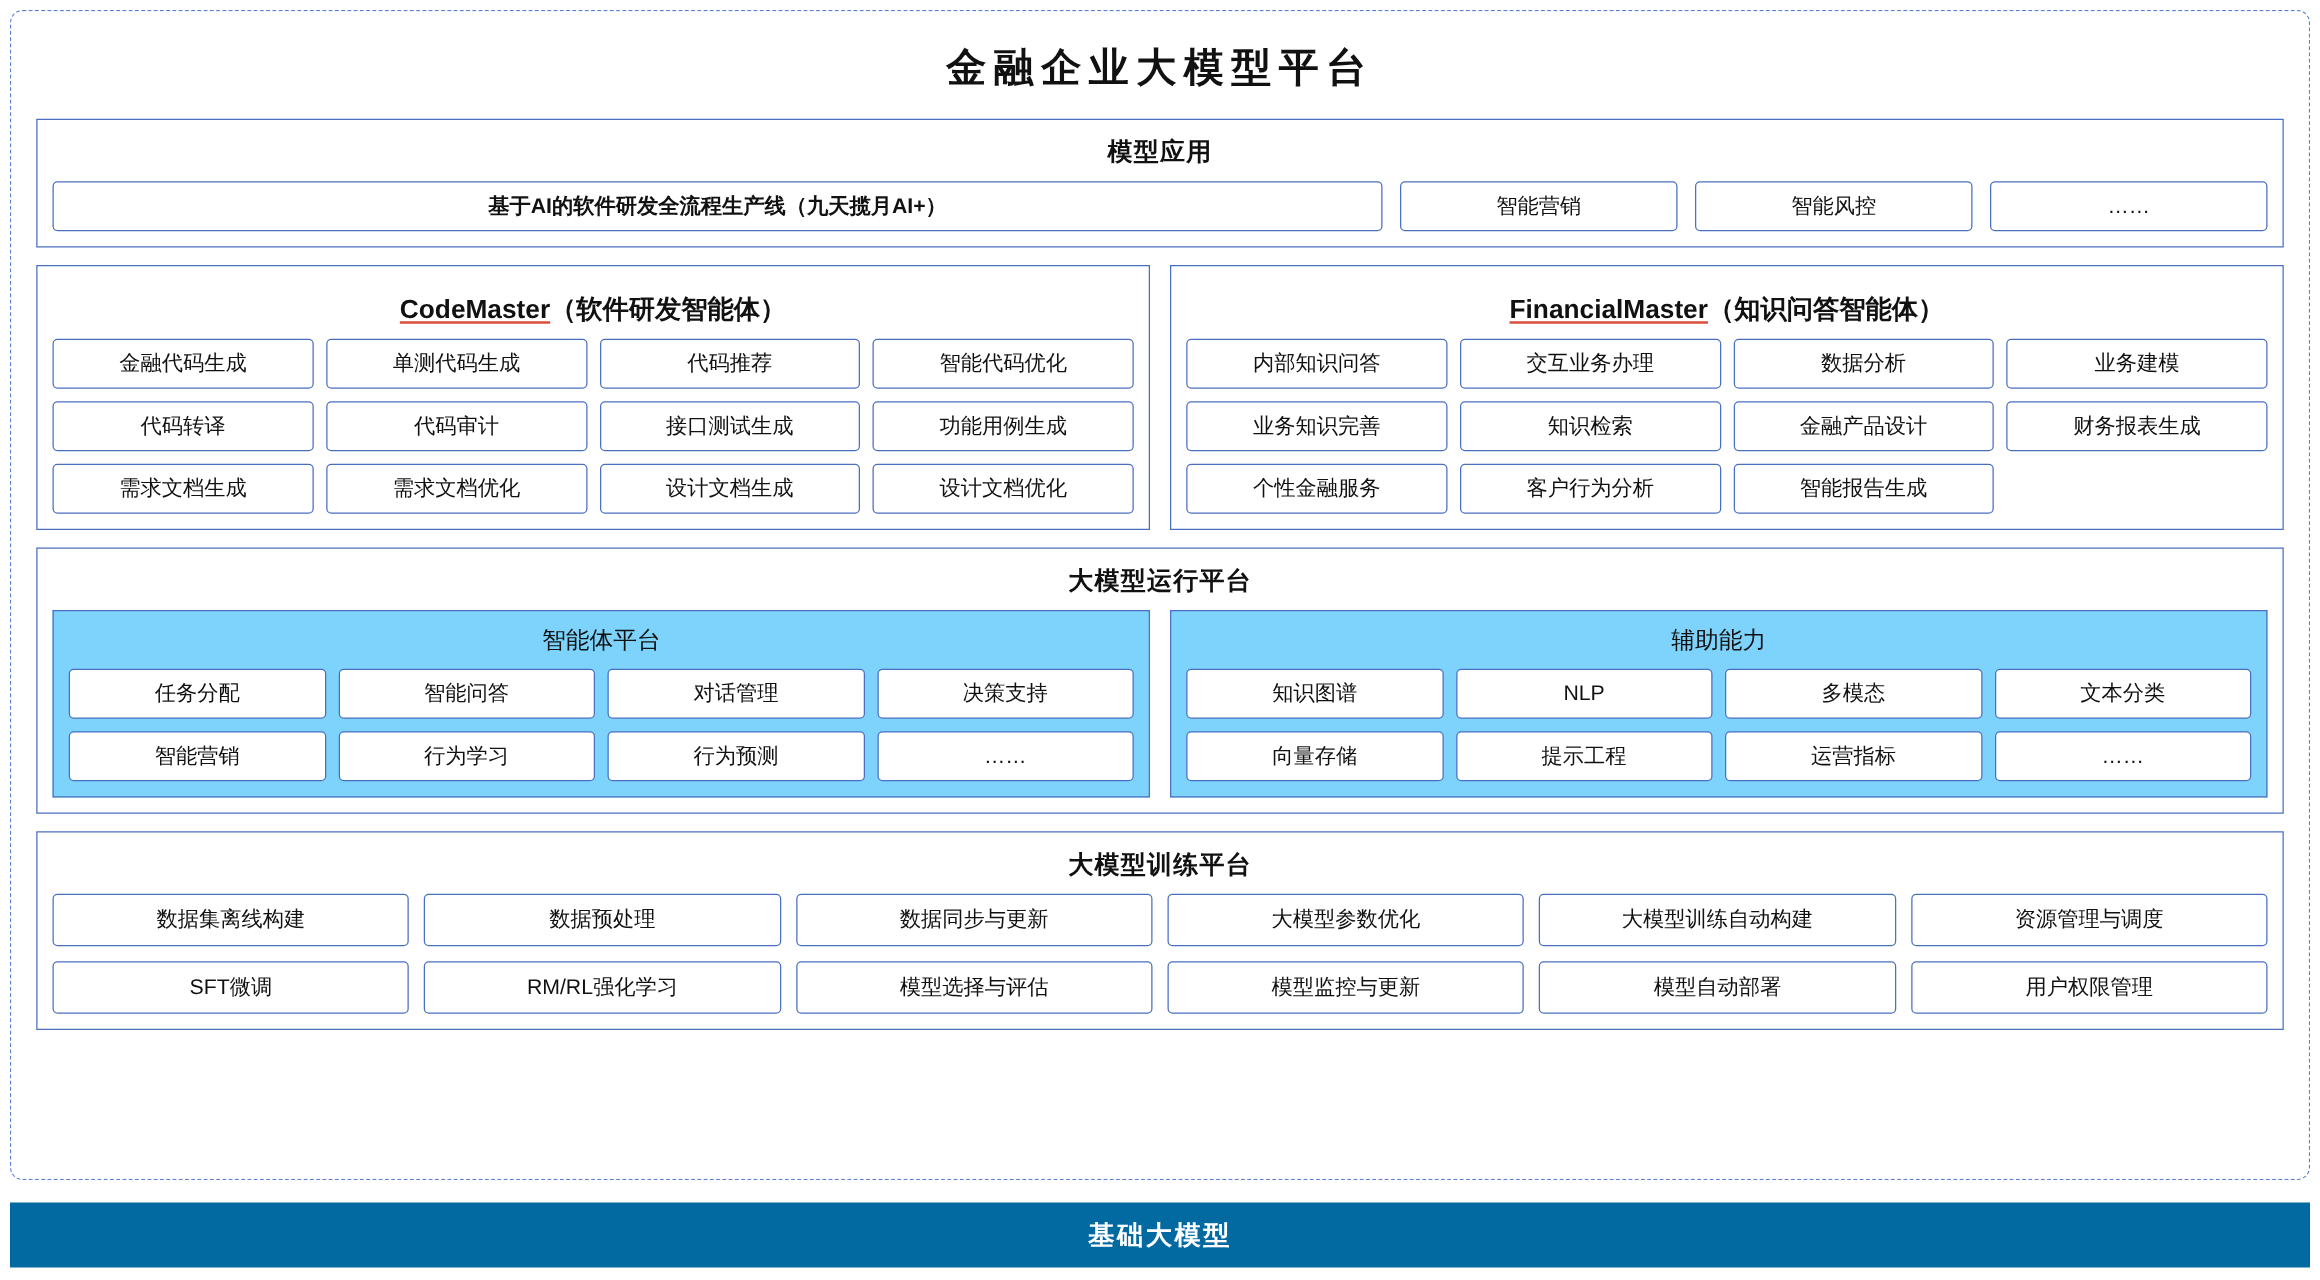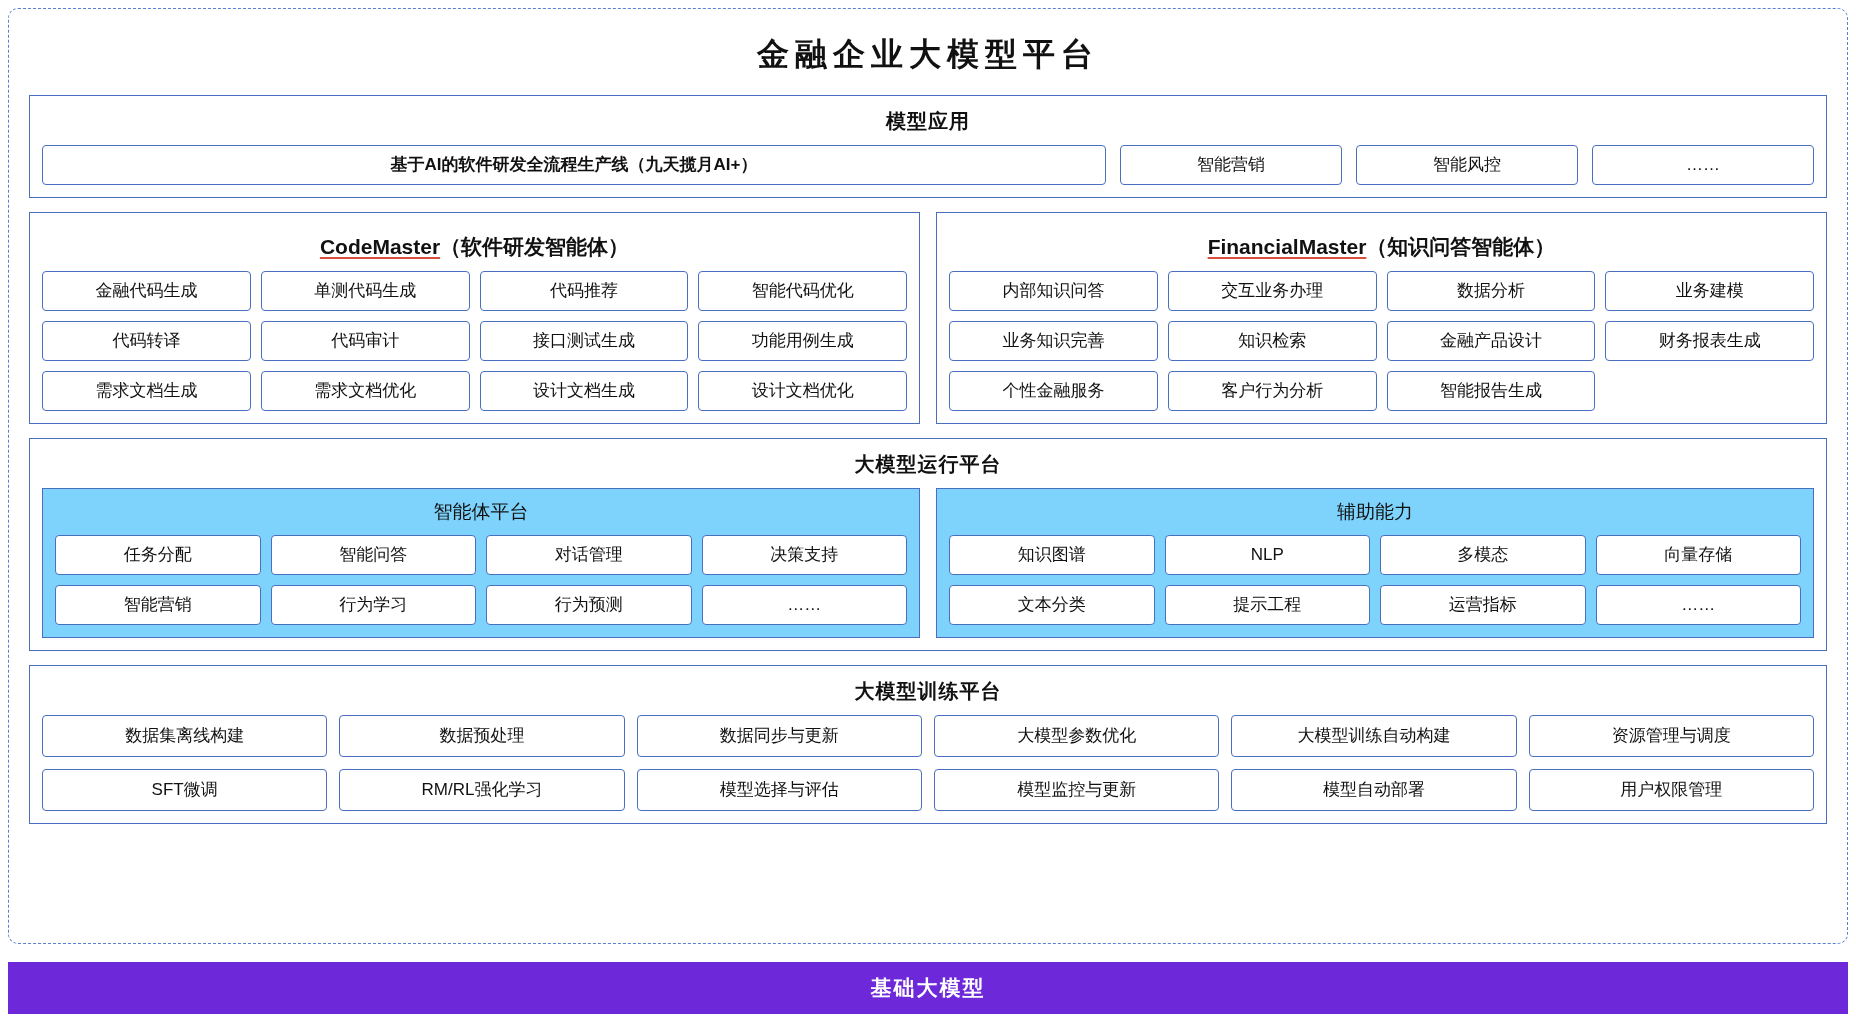--- a/index.html
+++ b/index.html
@@ -144,21 +144,21 @@
     height: 42px;
     line-height: 40px;
   }
   
   .footer-bar {
     position: absolute;
     left: 8px;
     top: 962px;
     width: 1840px;
     height: 52px;
-    background: #6d28d9;
+    background: #0369a1;
     color: #ffffff;
     font-size: 21px;
     font-weight: 700;
     letter-spacing: 2px;
     display: flex;
     align-items: center;
     justify-content: center;
   }
 </style>
 </head>
@@ -239,22 +239,22 @@
             <div class="chip">……</div>
           </div>
         </div>
 
         <div class="sub-panel">
           <div class="sub-title">辅助能力</div>
           <div class="grid4">
             <div class="chip">知识图谱</div>
             <div class="chip">NLP</div>
             <div class="chip">多模态</div>
+            <div class="chip">文本分类</div>
             <div class="chip">向量存储</div>
-            <div class="chip">文本分类</div>
             <div class="chip">提示工程</div>
             <div class="chip">运营指标</div>
             <div class="chip">……</div>
           </div>
         </div>
 
       </div>
     </div>
 
     <div class="band">

